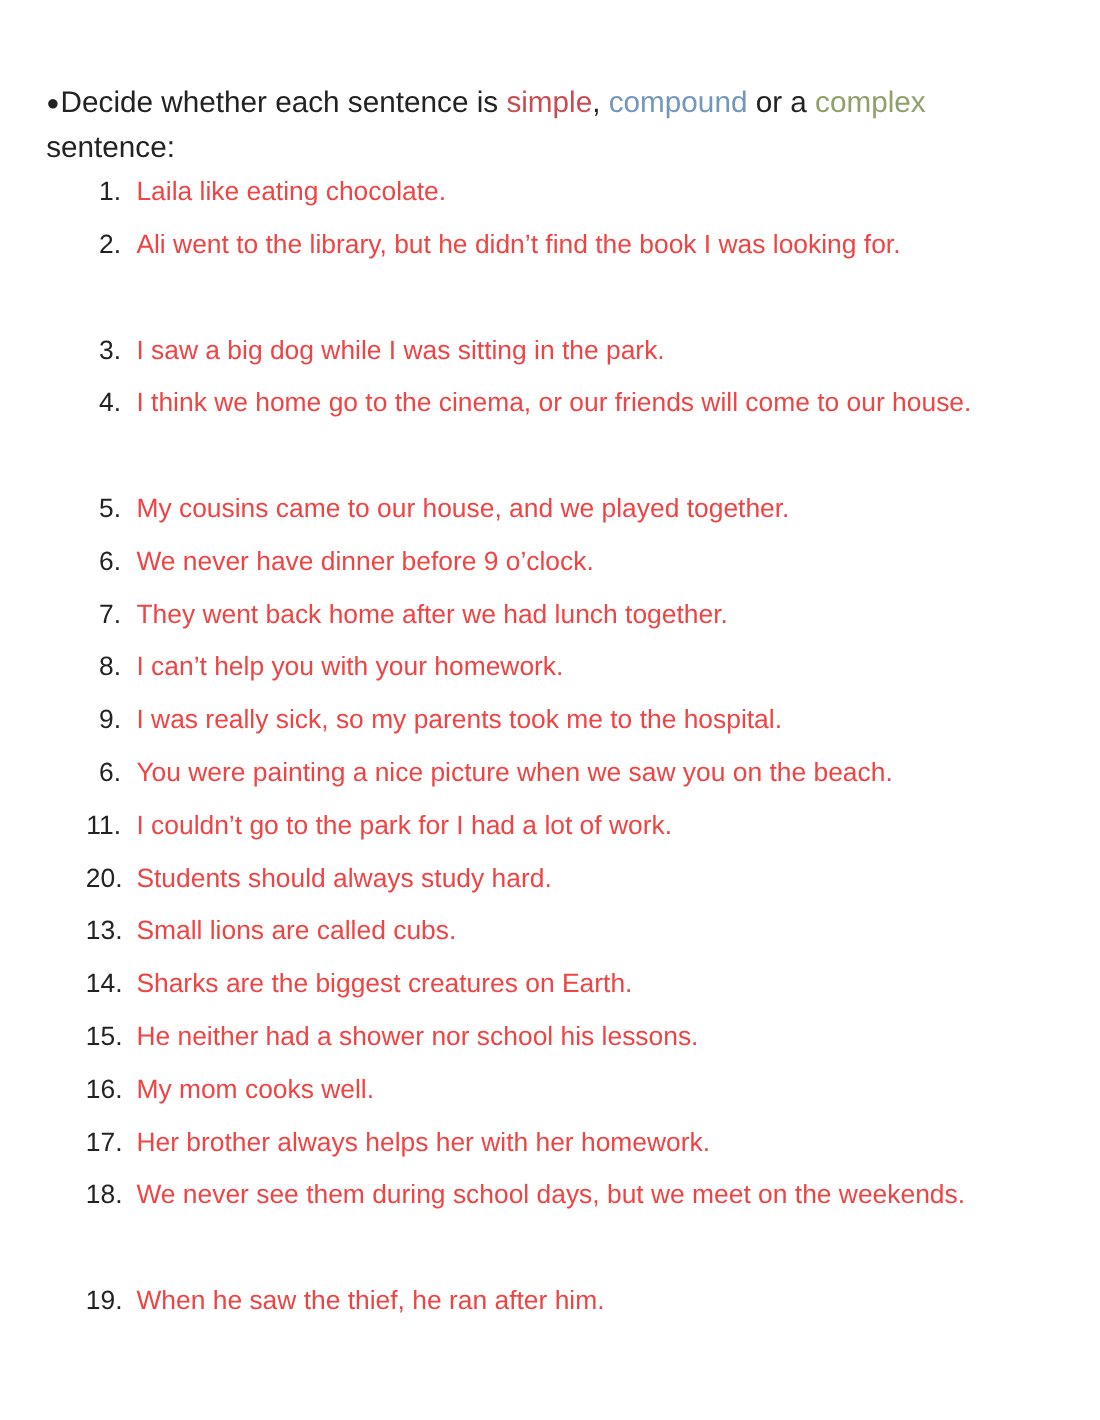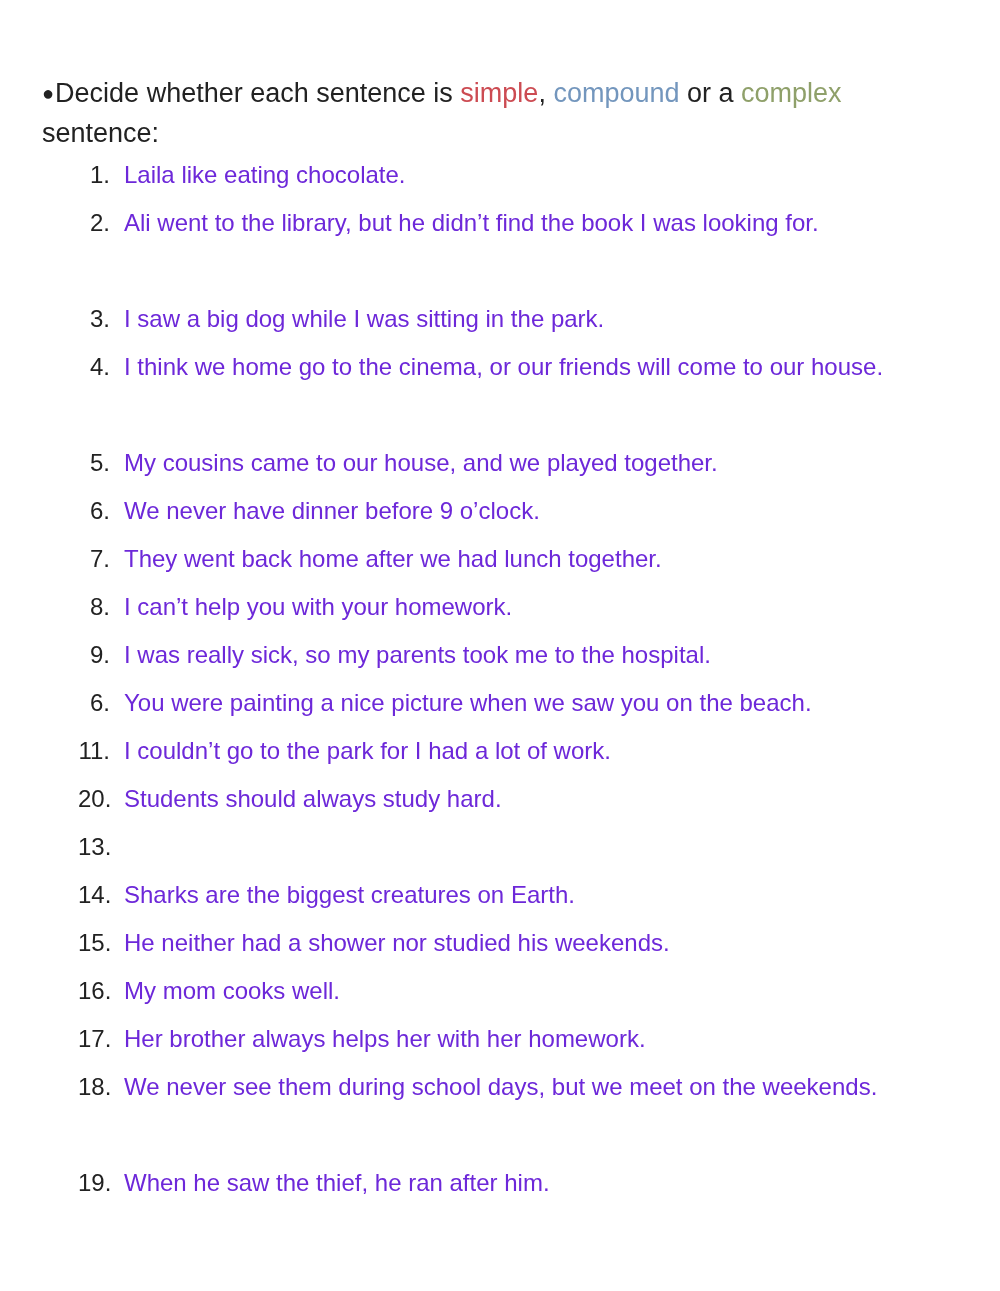--- a/index.html
+++ b/index.html
@@ -82,21 +82,21 @@
     flex: 0 0 auto;
     width: 46px;
     text-align: right;
     padding-right: 14px;
     box-sizing: border-box;
     color: #222222;
   }
 
   .qtext {
     flex: 0 1 auto;
-    color: #6d28d9;
+    color: #ef4444;
   }
 </style>
 </head>
 <body>
 
 <div class="page">
 
   <p class="prompt">
     <span class="prompt-bullet">●</span><span class="prompt-body"><span>Decide whether each sentence is </span><span class="w-simple">simple</span><span>, </span><span class="w-compound">compound</span><span> or a </span><span class="w-complex">complex</span><span> sentence:</span></span>
   </p>
@@ -145,28 +145,29 @@
       <li class="qitem">
         <span class="qnum">11.</span>
         <span class="qtext">I couldn’t go to the park for I had a lot of work.</span>
       </li>
       <li class="qitem">
         <span class="qnum">20.</span>
         <span class="qtext">Students should always study hard.</span>
       </li>
       <li class="qitem">
         <span class="qnum">13.</span>
+        <span class="qtext">Small lions are called cubs.</span>
       </li>
       <li class="qitem">
         <span class="qnum">14.</span>
         <span class="qtext">Sharks are the biggest creatures on Earth.</span>
       </li>
       <li class="qitem">
         <span class="qnum">15.</span>
-        <span class="qtext">He neither had a shower nor studied his weekends.</span>
+        <span class="qtext">He neither had a shower nor school his lessons.</span>
       </li>
       <li class="qitem">
         <span class="qnum">16.</span>
         <span class="qtext">My mom cooks well.</span>
       </li>
       <li class="qitem">
         <span class="qnum">17.</span>
         <span class="qtext">Her brother always helps her with her homework.</span>
       </li>
       <li class="qitem gap-after">

